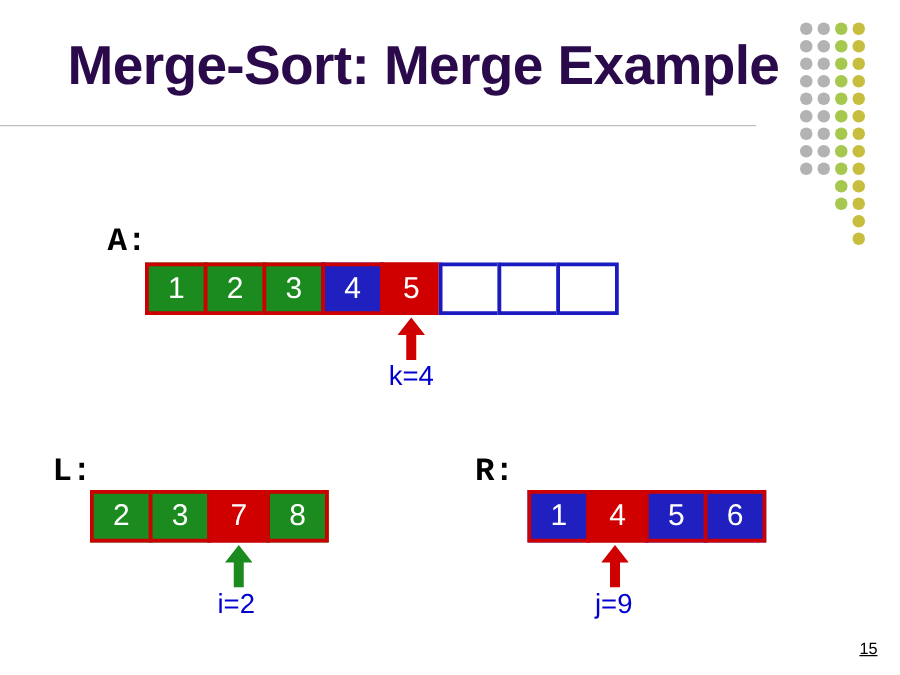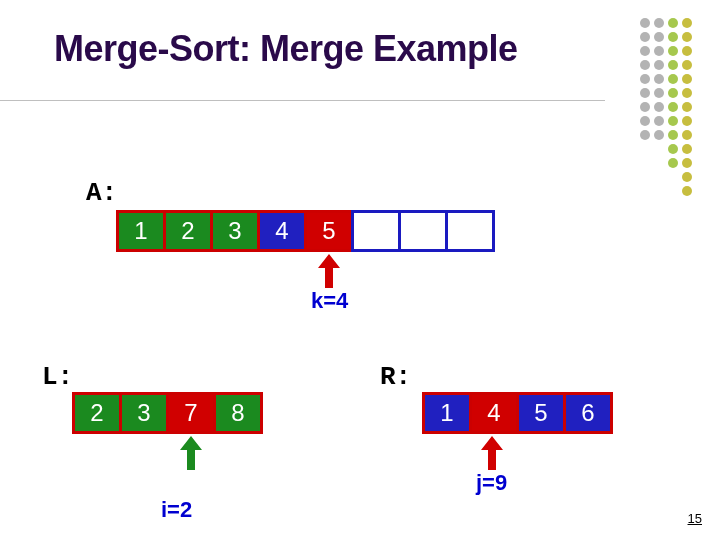--- a/index.html
+++ b/index.html
@@ -8,21 +8,21 @@
     width: 720px;
     height: 540px;
     font-family: Arial, Helvetica, sans-serif;
     background: #fff;
     position: relative;
   }
   .title {
     position: absolute;
     left: 54px;
     top: 28px;
-    font-size: 36px;
+    font-size: 44px;
     font-weight: bold;
     color: #2a0a4a;
     letter-spacing: -0.5px;
   }
   .hr {
     position: absolute;
     left: 0;
     top: 100px;
     width: 605px;
     height: 1px;
@@ -86,26 +86,26 @@
     height: 34px;
   }
   .arrow svg { width: 100%; height: 100%; display: block; }
   .arrow-k { left: 318px; top: 254px; }
   .arrow-i { left: 180px; top: 436px; }
   .arrow-j { left: 481px; top: 436px; }
 
   .ptr {
     position: absolute;
     font-family: Arial, sans-serif;
-    font-weight: bold;
+    font-weight: normal;
     font-size: 22px;
     color: #0000d0;
   }
   .ptr-k { left: 311px; top: 288px; }
-  .ptr-i { left: 161px; top: 470px; margin-top: 27px; }
+  .ptr-i { left: 174px; top: 470px; }
   .ptr-j { left: 476px; top: 470px; }
 
   .slidenum {
     position: absolute;
     right: 18px;
     bottom: 14px;
     font-size: 13px;
     color: #000;
     text-decoration: underline;
   }

